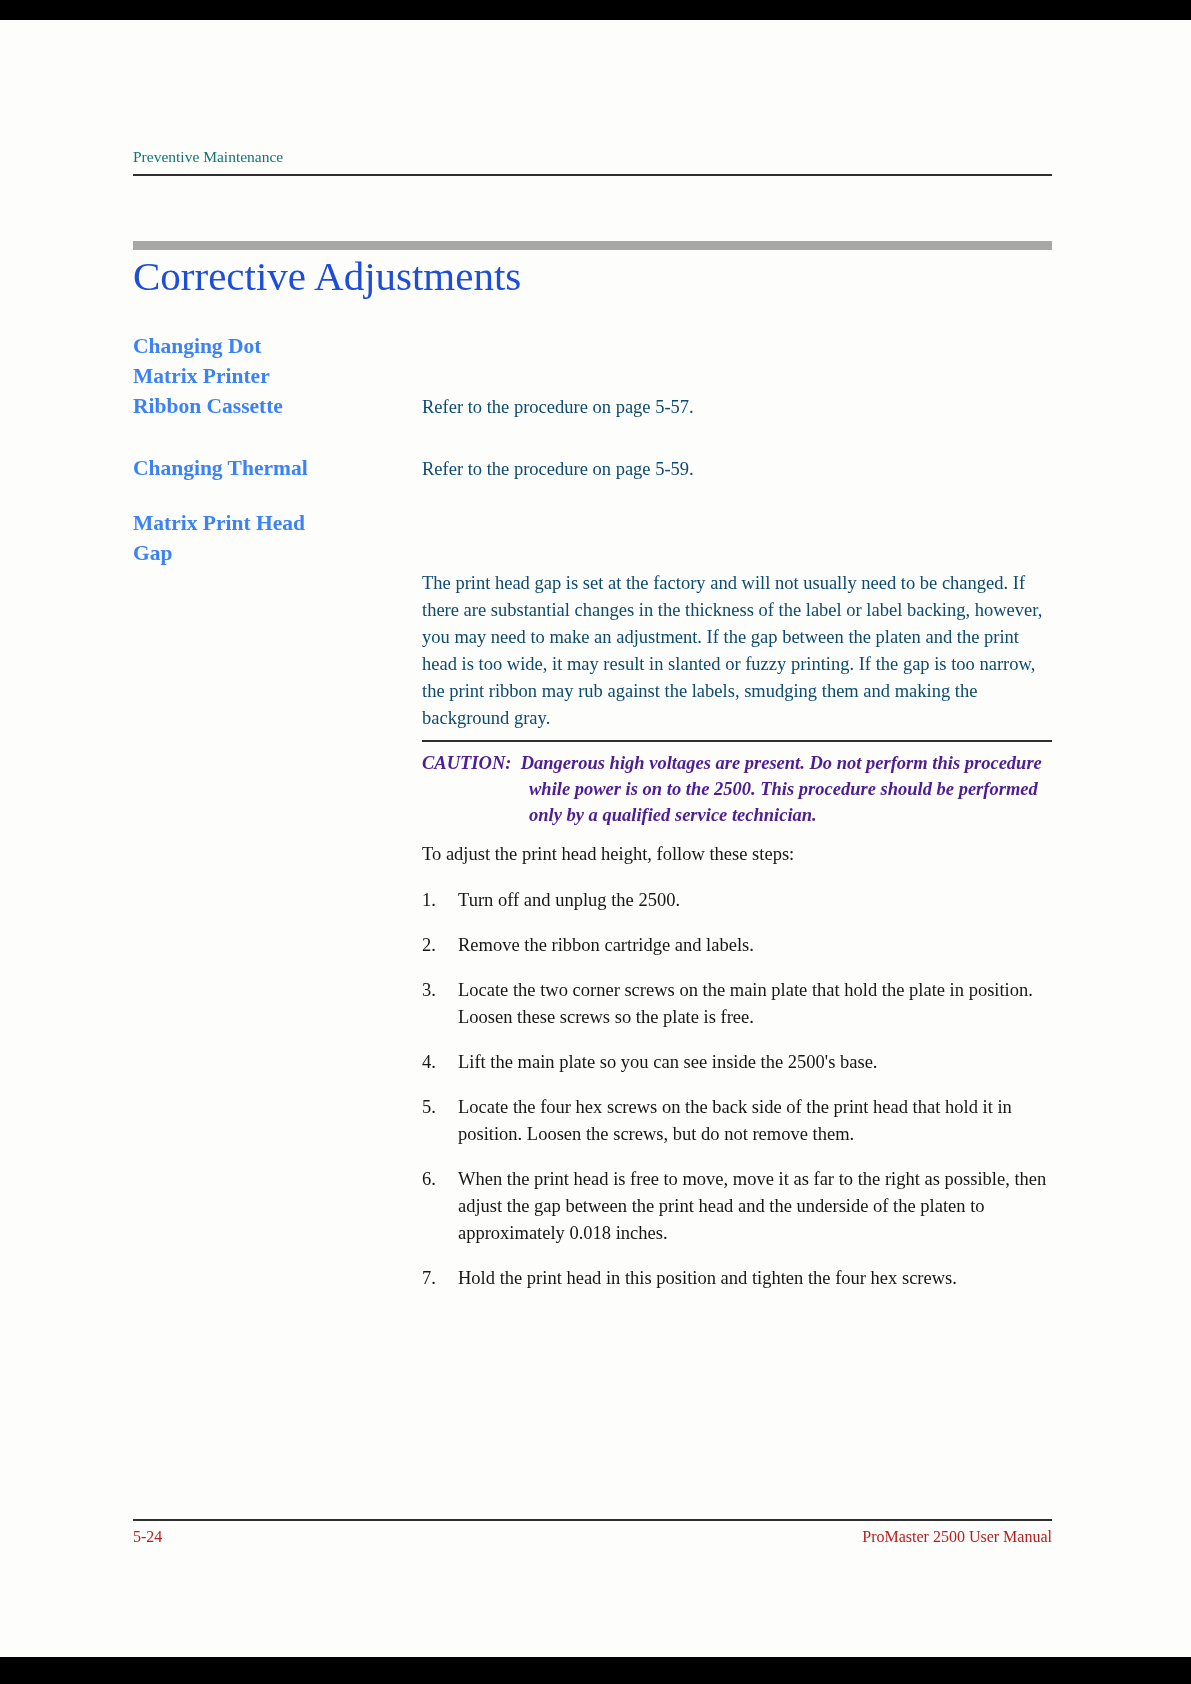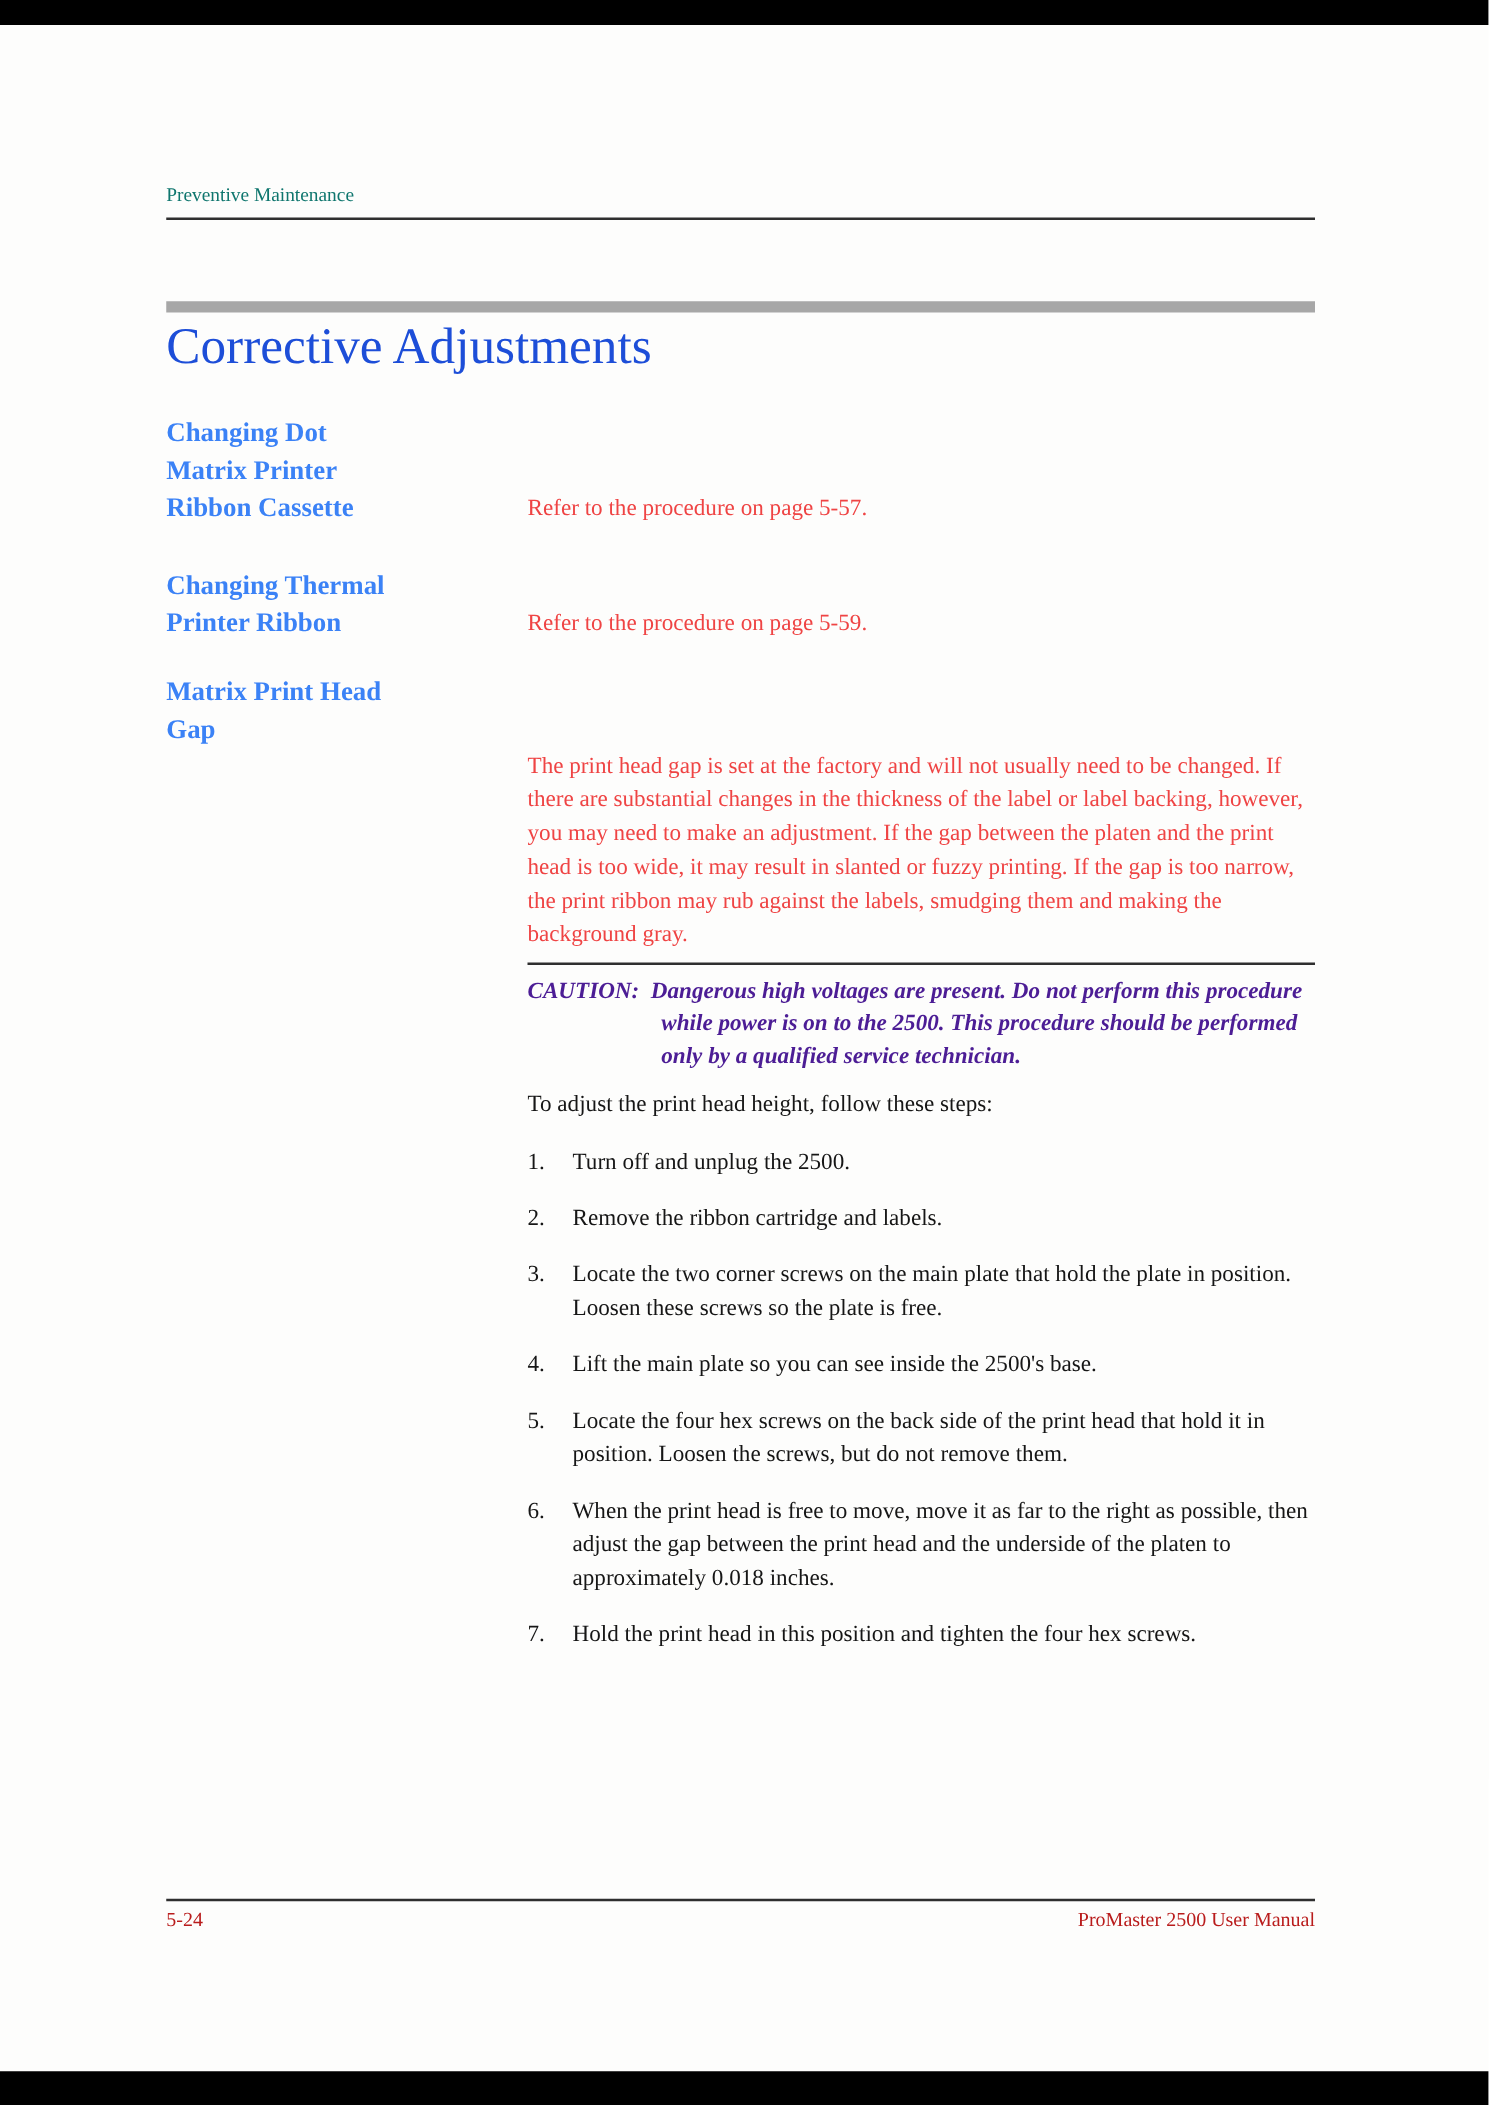--- a/index.html
+++ b/index.html
@@ -66,21 +66,21 @@
     font-size: 21.5px;
     line-height: 30px;
     font-weight: bold;
     color: #3b82f6;
   }
   .side-heading span { display: block; }
 
   .body-text {
     font-size: 18.5px;
     line-height: 27px;
-    color: #ef4444;
+    color: #0c4a6e;
   }
   .row.s3 .body-text { margin-top: 62px; }
 
   .body-col { margin-left: 289px; width: 630px; }
 
   .caution {
     margin-top: 8px;
     border-top: 2px solid #2f2f2f;
     padding-top: 8px;
   }
@@ -147,21 +147,20 @@
         <span>Changing Dot</span>
         <span>Matrix Printer</span>
         <span>Ribbon Cassette</span>
       </h2>
       <div class="body-text">Refer to the procedure on page 5-57.</div>
     </section>
 
     <section class="row s2">
       <h2 class="side-heading">
         <span>Changing Thermal</span>
-        <span>Printer Ribbon</span>
       </h2>
       <div class="body-text">Refer to the procedure on page 5-59.</div>
     </section>
 
     <section class="row s3 align-start">
       <h2 class="side-heading">
         <span>Matrix Print Head</span>
         <span>Gap</span>
       </h2>
       <div class="body-text">The print head gap is set at the factory and will not usually need to be changed. If there are substantial changes in the thickness of the label or label backing, however, you may need to make an adjustment. If the gap between the platen and the print head is too wide, it may result in slanted or fuzzy printing. If the gap is too narrow, the print ribbon may rub against the labels, smudging them and making the background gray.</div>

